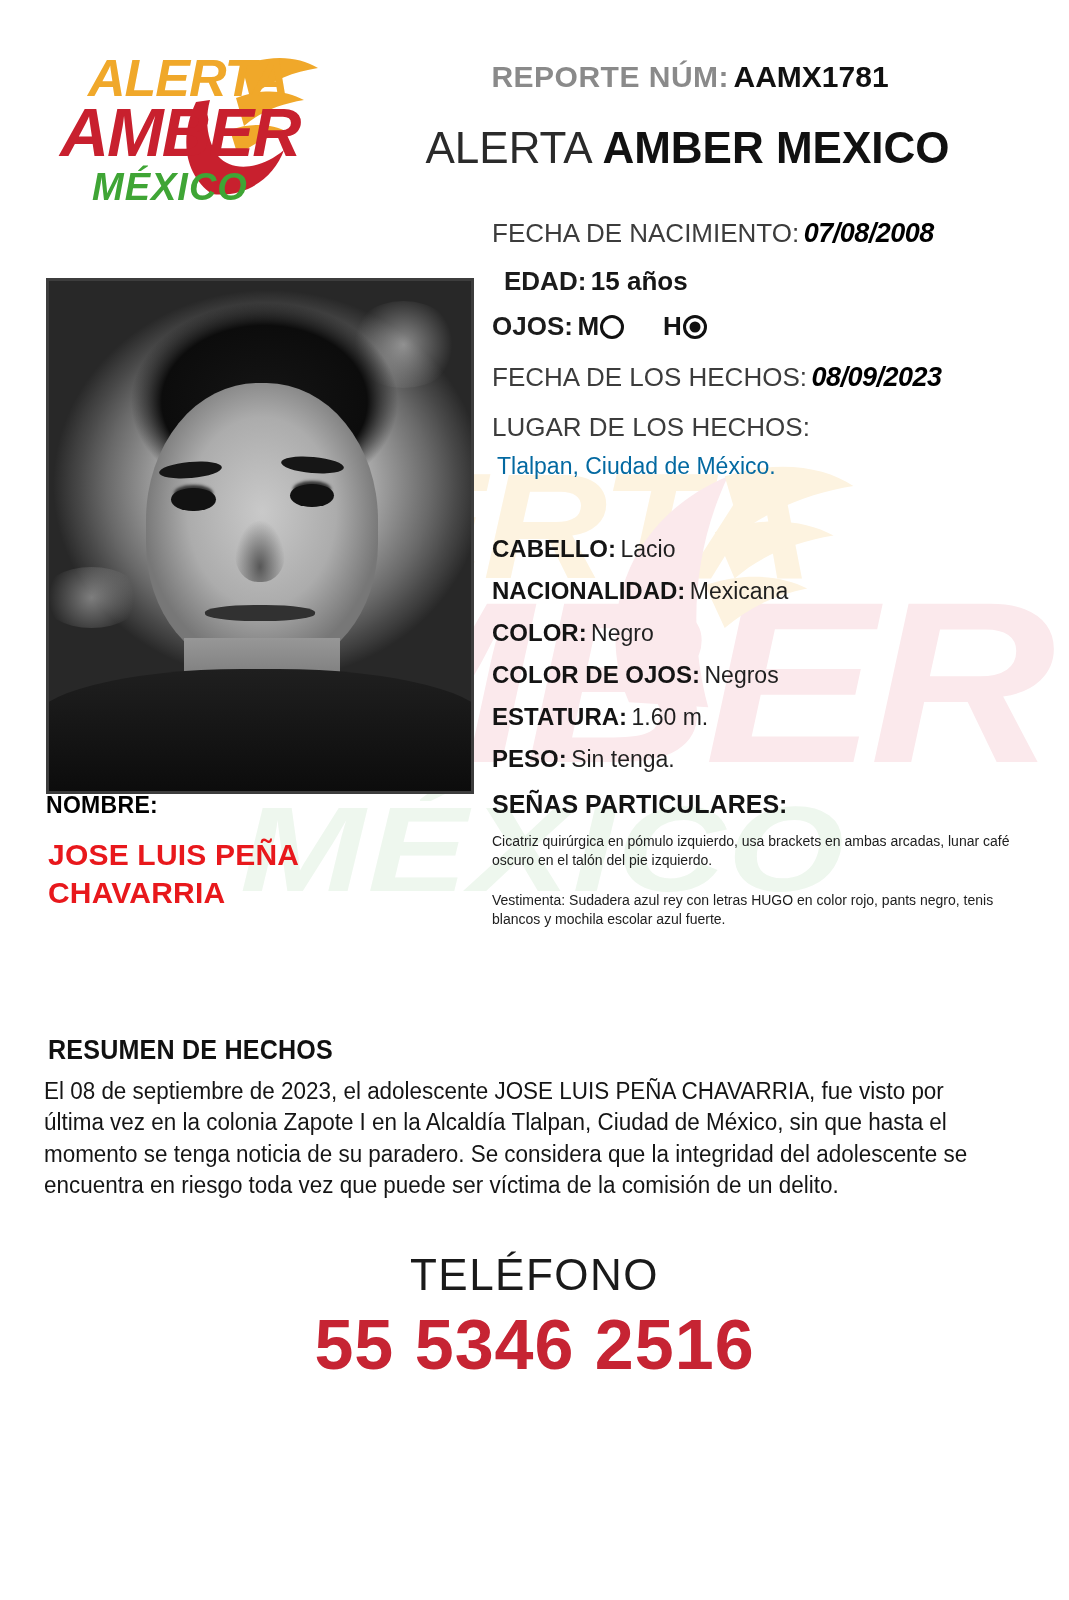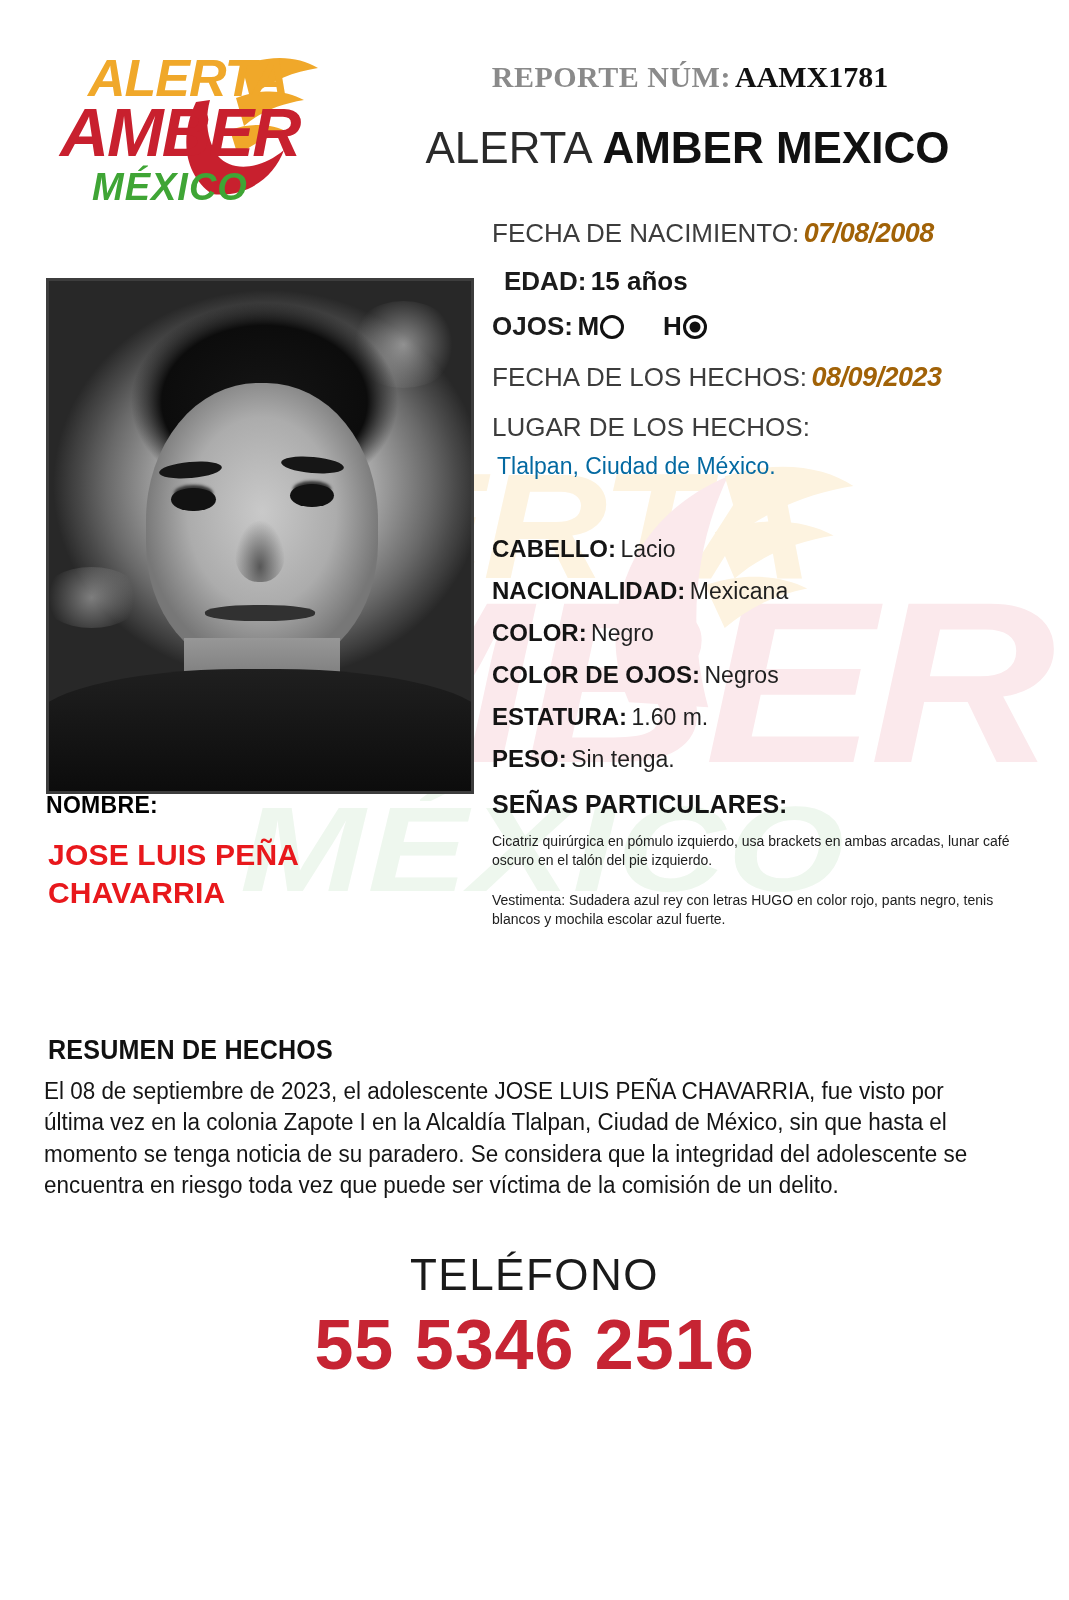--- a/index.html
+++ b/index.html
@@ -85,21 +85,20 @@
 
   
   .report-line {
     position: absolute;
     left: 340px;
     top: 60px;
     width: 700px;
     text-align: center;
     white-space: nowrap;
     z-index: 5;
-    font-family: Liberation Serif, serif;
   }
   .report-label {
     font-size: 30px;
     font-weight: bold;
     color: #8a8a8a;
     letter-spacing: 0.5px;
   }
   .report-value {
     font-size: 30px;
     font-weight: bold;
@@ -252,21 +251,21 @@
   .fld .k {
     font-size: 26px;
     color: #3c3c3c;
     font-weight: normal;
   }
   .fld .k.bold { font-weight: bold; color: #1c1c1c; }
   .fld .v-red {
     font-size: 27px;
     font-weight: bold;
     font-style: italic;
-    color: #a16207;
+    color: #000000;
     letter-spacing: -0.5px;
     text-align: center;
   }
   .fld .v-bold {
     font-size: 26px;
     font-weight: bold;
     color: #151515;
   }
   .fld .v {
     font-size: 23px;

